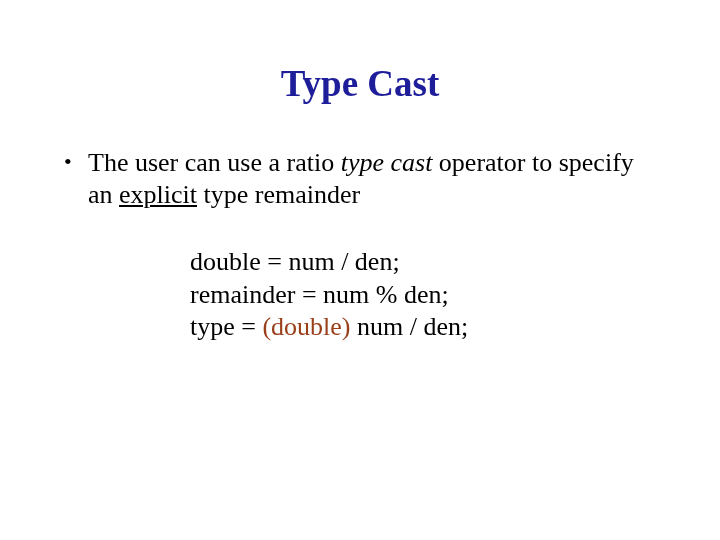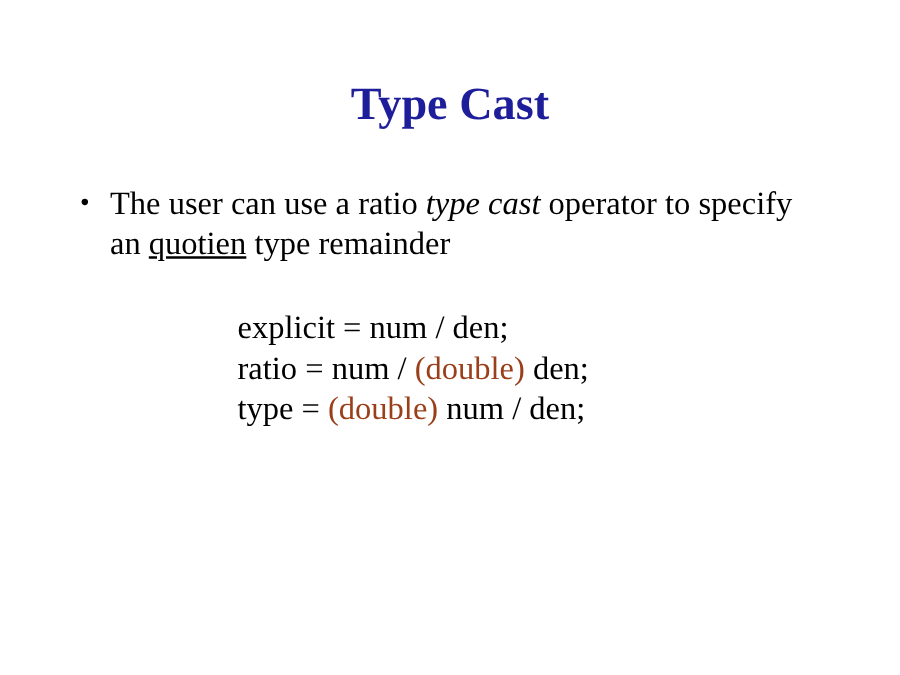--- a/index.html
+++ b/index.html
@@ -65,24 +65,24 @@
 </head>
 <body>
 
 <div class="slide">
 
   <div class="title">Type Cast</div>
 
   <div class="body">
     <ul class="bullets">
       <li>
-        <span>The user can use a ratio </span><span class="italic">type cast</span><span> operator to specify an </span><span class="underline">quotien</span><span> type remainder</span>
+        <span>The user can use a ratio </span><span class="italic">type cast</span><span> operator to specify an </span><span class="underline">explicit</span><span> type remainder</span>
       </li>
     </ul>
 
     <div class="code-block">
-      <div class="code-line">explicit = num / den;</div>
-      <div class="code-line"><span>ratio = num / </span><span class="kw">(double)</span><span> den;</span></div>
+      <div class="code-line">double = num / den;</div>
+      <div class="code-line">remainder = num % den;</div>
       <div class="code-line"><span>type = </span><span class="kw">(double)</span><span> num / den;</span></div>
     </div>
   </div>
 
 </div>
 
 </body></html>

